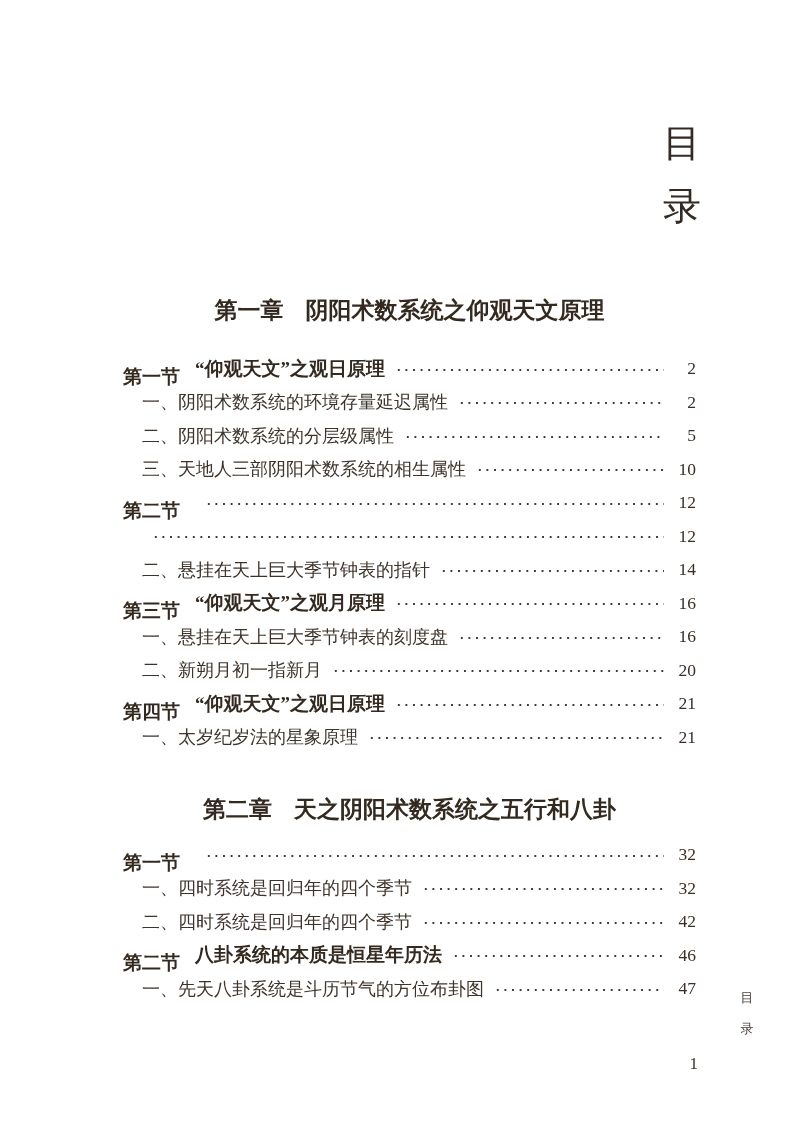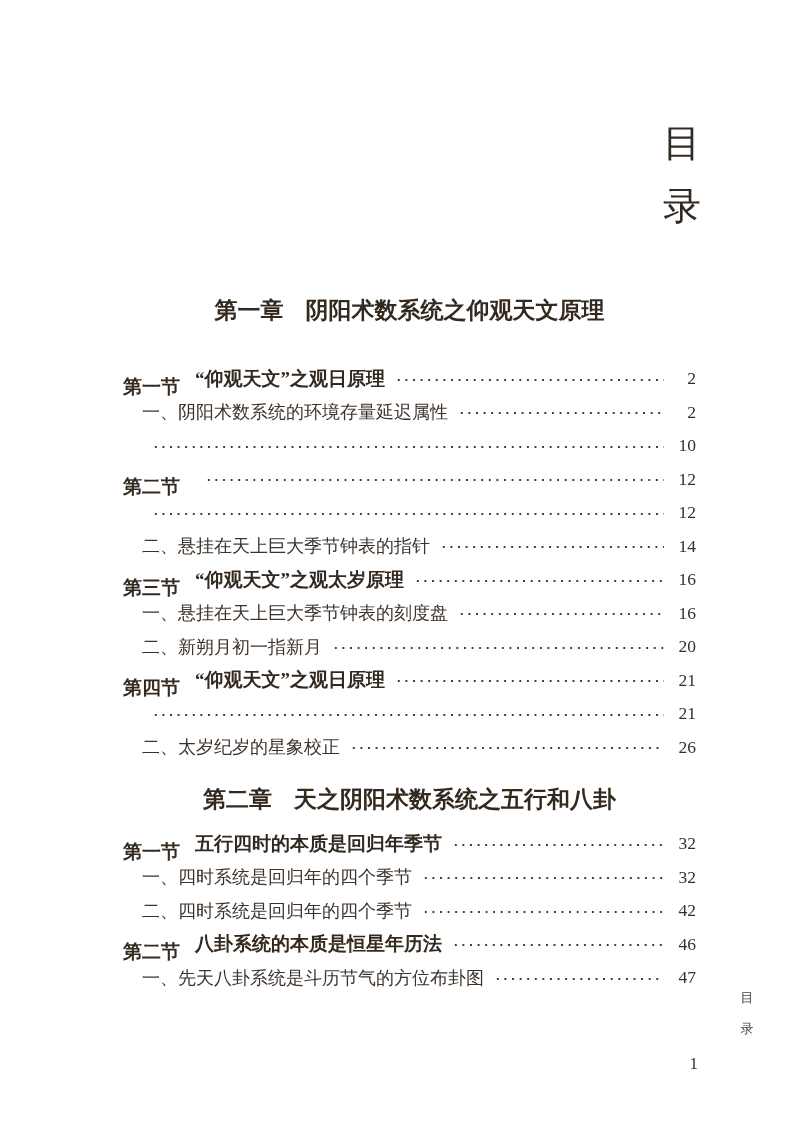--- a/index.html
+++ b/index.html
@@ -27,24 +27,24 @@
   .toc {
     position:absolute;
     left:123px; top:296px;
     width:573px;
   }
   .chapter-heading {
     text-align:center;
     font-size:23px; font-weight:700;
     color:#33291f;
     line-height:30px;
-    margin-bottom:36px;
+    margin-bottom:26px;
   }
   .chapter-heading .chapter-label { margin-right:22px; }
-  .chapter-heading.second { margin-top:21px; margin-bottom:12px; }
+  .chapter-heading.second { margin-top:42px; margin-bottom:12px;font-family:Liberation Mono, monospace; }
   .toc-row {
     display:flex; align-items:center;
     height:33.5px;
     font-size:18px;
     white-space:nowrap;
   }
   .toc-row.section { font-size:19px; font-weight:700; color:#33291f; }
   .toc-row.item { padding-left:19px; color:#3e332b; }
   .row-label { margin-right:15px;margin-top:16px; }
   .row-title { flex:0 0 auto;text-align:right; }
@@ -102,72 +102,73 @@
         <span class="row-title">“仰观天文”之观日原理</span>
         <span class="leader"></span>
         <span class="page-num">2</span>
       </div>
       <div class="toc-row item">
         <span class="row-title">一、阴阳术数系统的环境存量延迟属性</span>
         <span class="leader"></span>
         <span class="page-num">2</span>
       </div>
       <div class="toc-row item">
+        <span class="row-title">二、阴阳术数系统的分层级属性</span>
+        <span class="leader"></span>
+        <span class="page-num">5</span>
+      </div>
+      <div class="toc-row item">
+        <span class="row-title">三、天地人三部阴阳术数系统的相生属性</span>
         <span class="leader"></span>
         <span class="page-num">10</span>
       </div>
       <div class="toc-row section">
         <span class="row-label">第二节</span>
         <span class="leader"></span>
         <span class="page-num">12</span>
       </div>
       <div class="toc-row item">
         <span class="leader"></span>
         <span class="page-num">12</span>
       </div>
       <div class="toc-row item">
         <span class="row-title">二、悬挂在天上巨大季节钟表的指针</span>
         <span class="leader"></span>
         <span class="page-num">14</span>
       </div>
       <div class="toc-row section">
         <span class="row-label">第三节</span>
-        <span class="row-title">“仰观天文”之观太岁原理</span>
+        <span class="row-title">“仰观天文”之观月原理</span>
         <span class="leader"></span>
         <span class="page-num">16</span>
       </div>
       <div class="toc-row item">
         <span class="row-title">一、悬挂在天上巨大季节钟表的刻度盘</span>
         <span class="leader"></span>
         <span class="page-num">16</span>
       </div>
       <div class="toc-row item">
         <span class="row-title">二、新朔月初一指新月</span>
         <span class="leader"></span>
         <span class="page-num">20</span>
       </div>
       <div class="toc-row section">
         <span class="row-label">第四节</span>
         <span class="row-title">“仰观天文”之观日原理</span>
         <span class="leader"></span>
         <span class="page-num">21</span>
       </div>
       <div class="toc-row item">
+        <span class="row-title">一、太岁纪岁法的星象原理</span>
         <span class="leader"></span>
         <span class="page-num">21</span>
       </div>
-      <div class="toc-row item">
-        <span class="row-title">二、太岁纪岁的星象校正</span>
-        <span class="leader"></span>
-        <span class="page-num">26</span>
-      </div>
       <div class="chapter-heading second"><span class="chapter-label">第二章</span><span class="chapter-title">天之阴阳术数系统之五行和八卦</span></div>
       <div class="toc-row section">
         <span class="row-label">第一节</span>
-        <span class="row-title">五行四时的本质是回归年季节</span>
         <span class="leader"></span>
         <span class="page-num">32</span>
       </div>
       <div class="toc-row item">
         <span class="row-title">一、四时系统是回归年的四个季节</span>
         <span class="leader"></span>
         <span class="page-num">32</span>
       </div>
       <div class="toc-row item">
         <span class="row-title">二、四时系统是回归年的四个季节</span>

